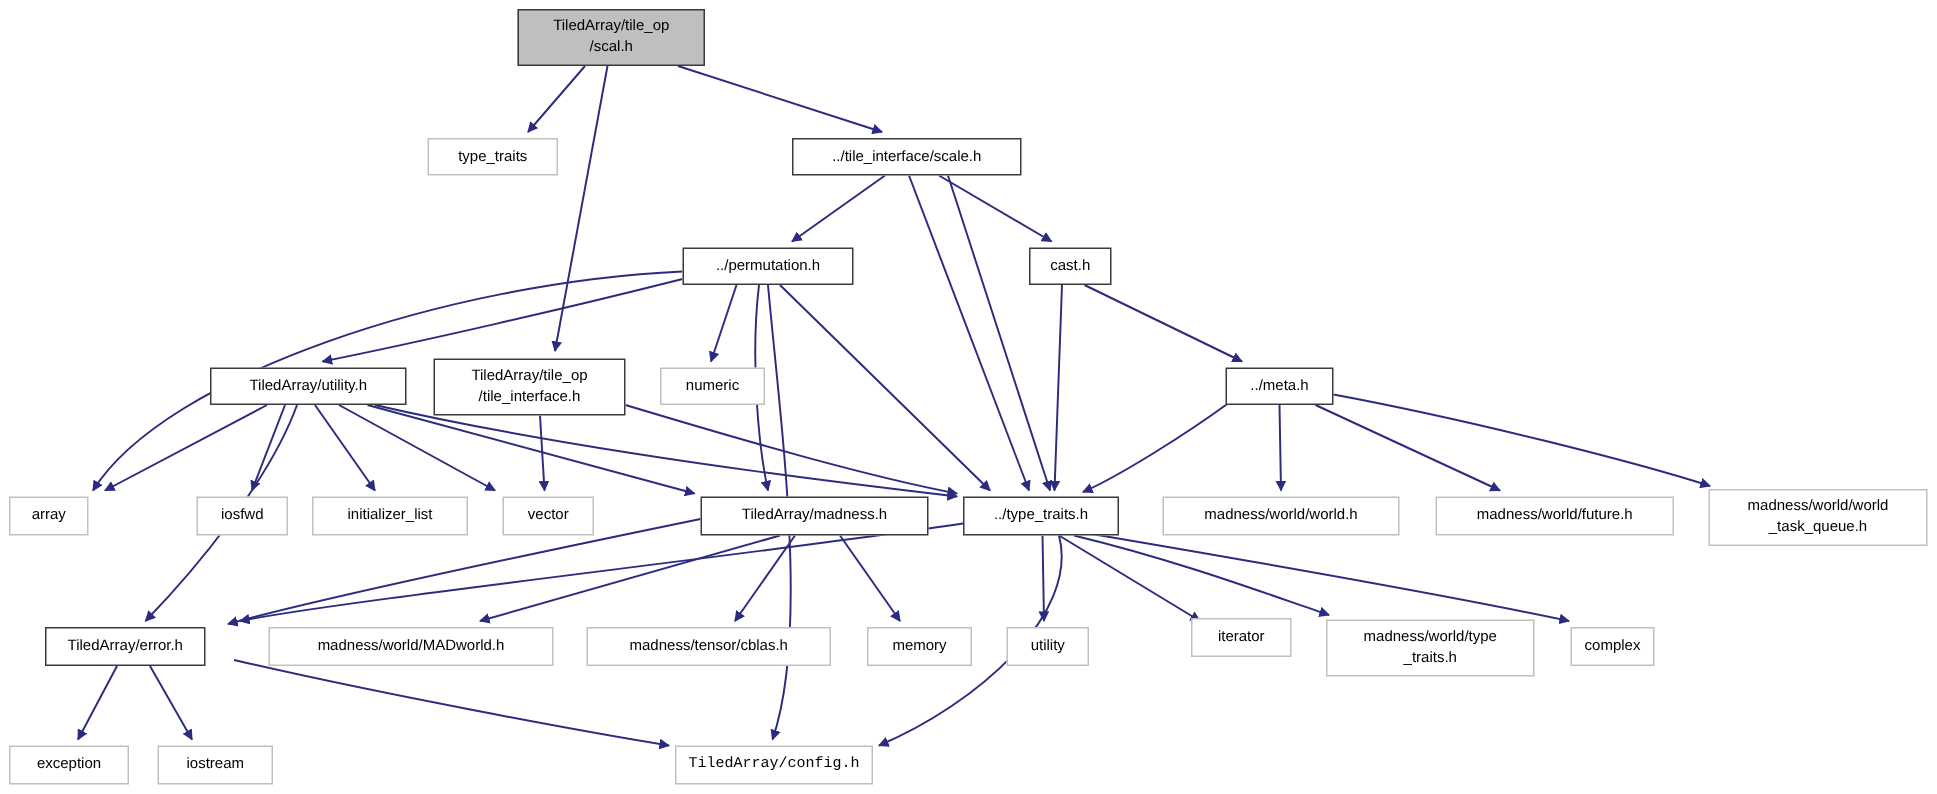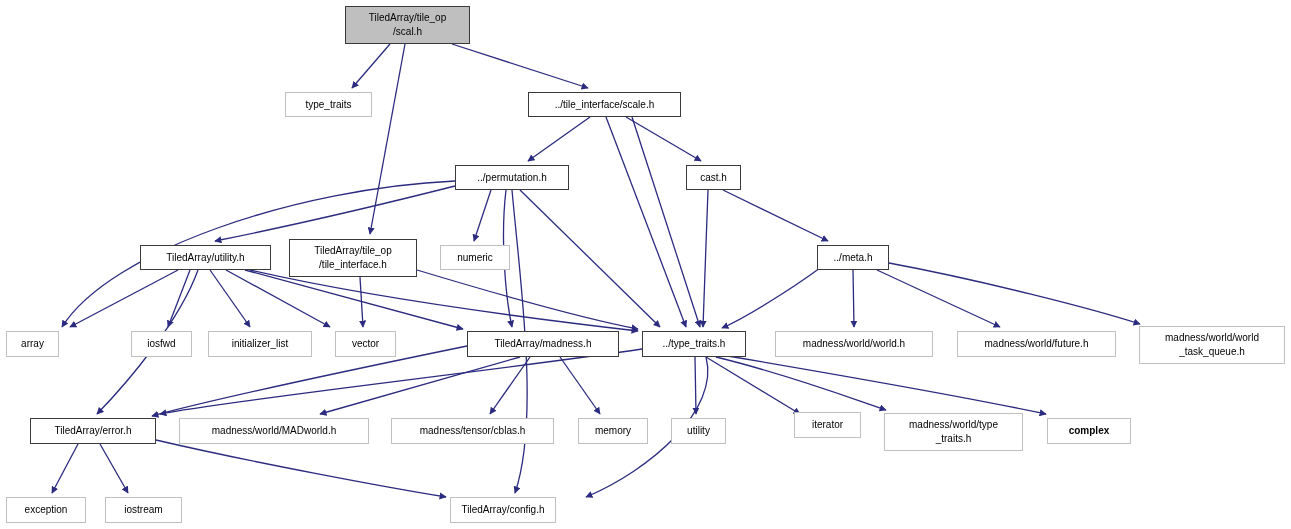--- a/index.html
+++ b/index.html
@@ -119,26 +119,26 @@
       <div class="node-box" style="left: 6px; top: 331px; width: 53px; height: 26px;"><span class="node-label">array</span></div>
       <div class="node-box" style="left: 131px; top: 331px; width: 61px; height: 26px;"><span class="node-label">iosfwd</span></div>
       <div class="node-box" style="left: 208px; top: 331px; width: 104px; height: 26px;"><span class="node-label">initializer_list</span></div>
       <div class="node-box" style="left: 335px; top: 331px; width: 61px; height: 26px;"><span class="node-label">vector</span></div>
       <div class="node-box bold" style="left: 467px; top: 331px; width: 152px; height: 26px;"><span class="node-label">TiledArray/madness.h</span></div>
       <div class="node-box bold" style="left: 642px; top: 331px; width: 104px; height: 26px;"><span class="node-label">../type_traits.h</span></div>
       <div class="node-box" style="left: 775px; top: 331px; width: 158px; height: 26px;"><span class="node-label">madness/world/world.h</span></div>
       <div class="node-box" style="left: 957px; top: 331px; width: 159px; height: 26px; align-items: center;"><span class="node-label">madness/world/future.h</span></div>
       <div class="node-box" style="left: 1139px; top: 326px; width: 146px; height: 38px;"><span class="node-label">madness/world/world
 _task_queue.h</span></div>
-      <div class="node-box bold" style="left: 30px; top: 418px; width: 126px; height: 26px;"><span class="node-label">TiledArray/error.h</span></div>
+      <div class="node-box bold" style="left: 30px; top: 418px; width: 107px; height: 26px;"><span class="node-label">TiledArray/error.h</span></div>
       <div class="node-box" style="left: 179px; top: 418px; width: 190px; height: 26px;"><span class="node-label">madness/world/MADworld.h</span></div>
       <div class="node-box" style="left: 391px; top: 418px; width: 163px; height: 26px;"><span class="node-label">madness/tensor/cblas.h</span></div>
       <div class="node-box" style="left: 578px; top: 418px; width: 70px; height: 26px;"><span class="node-label">memory</span></div>
       <div class="node-box" style="left: 671px; top: 418px; width: 55px; height: 26px;"><span class="node-label">utility</span></div>
       <div class="node-box" style="left: 794px; top: 412px; width: 67px; height: 26px;"><span class="node-label">iterator</span></div>
       <div class="node-box" style="left: 884px; top: 413px; width: 139px; height: 38px;"><span class="node-label">madness/world/type
 _traits.h</span></div>
-      <div class="node-box" style="left: 1047px; top: 418px; width: 84px; height: 26px; font-weight: bold;"><span class="node-label">complex</span></div>
+      <div class="node-box" style="left: 1047px; top: 418px; width: 56px; height: 26px;"><span class="node-label">complex</span></div>
       <div class="node-box" style="left: 6px; top: 497px; width: 80px; height: 26px;"><span class="node-label">exception</span></div>
       <div class="node-box" style="left: 105px; top: 497px; width: 77px; height: 26px;"><span class="node-label">iostream</span></div>
-      <div class="node-box" style="left: 450px; top: 497px; width: 106px; height: 26px;"><span class="node-label">TiledArray/config.h</span></div>
+      <div class="node-box" style="left: 450px; top: 497px; width: 132px; height: 26px; font-family: Liberation Mono, monospace;"><span class="node-label">TiledArray/config.h</span></div>
     </div>
 </div>
 
 </body></html>

